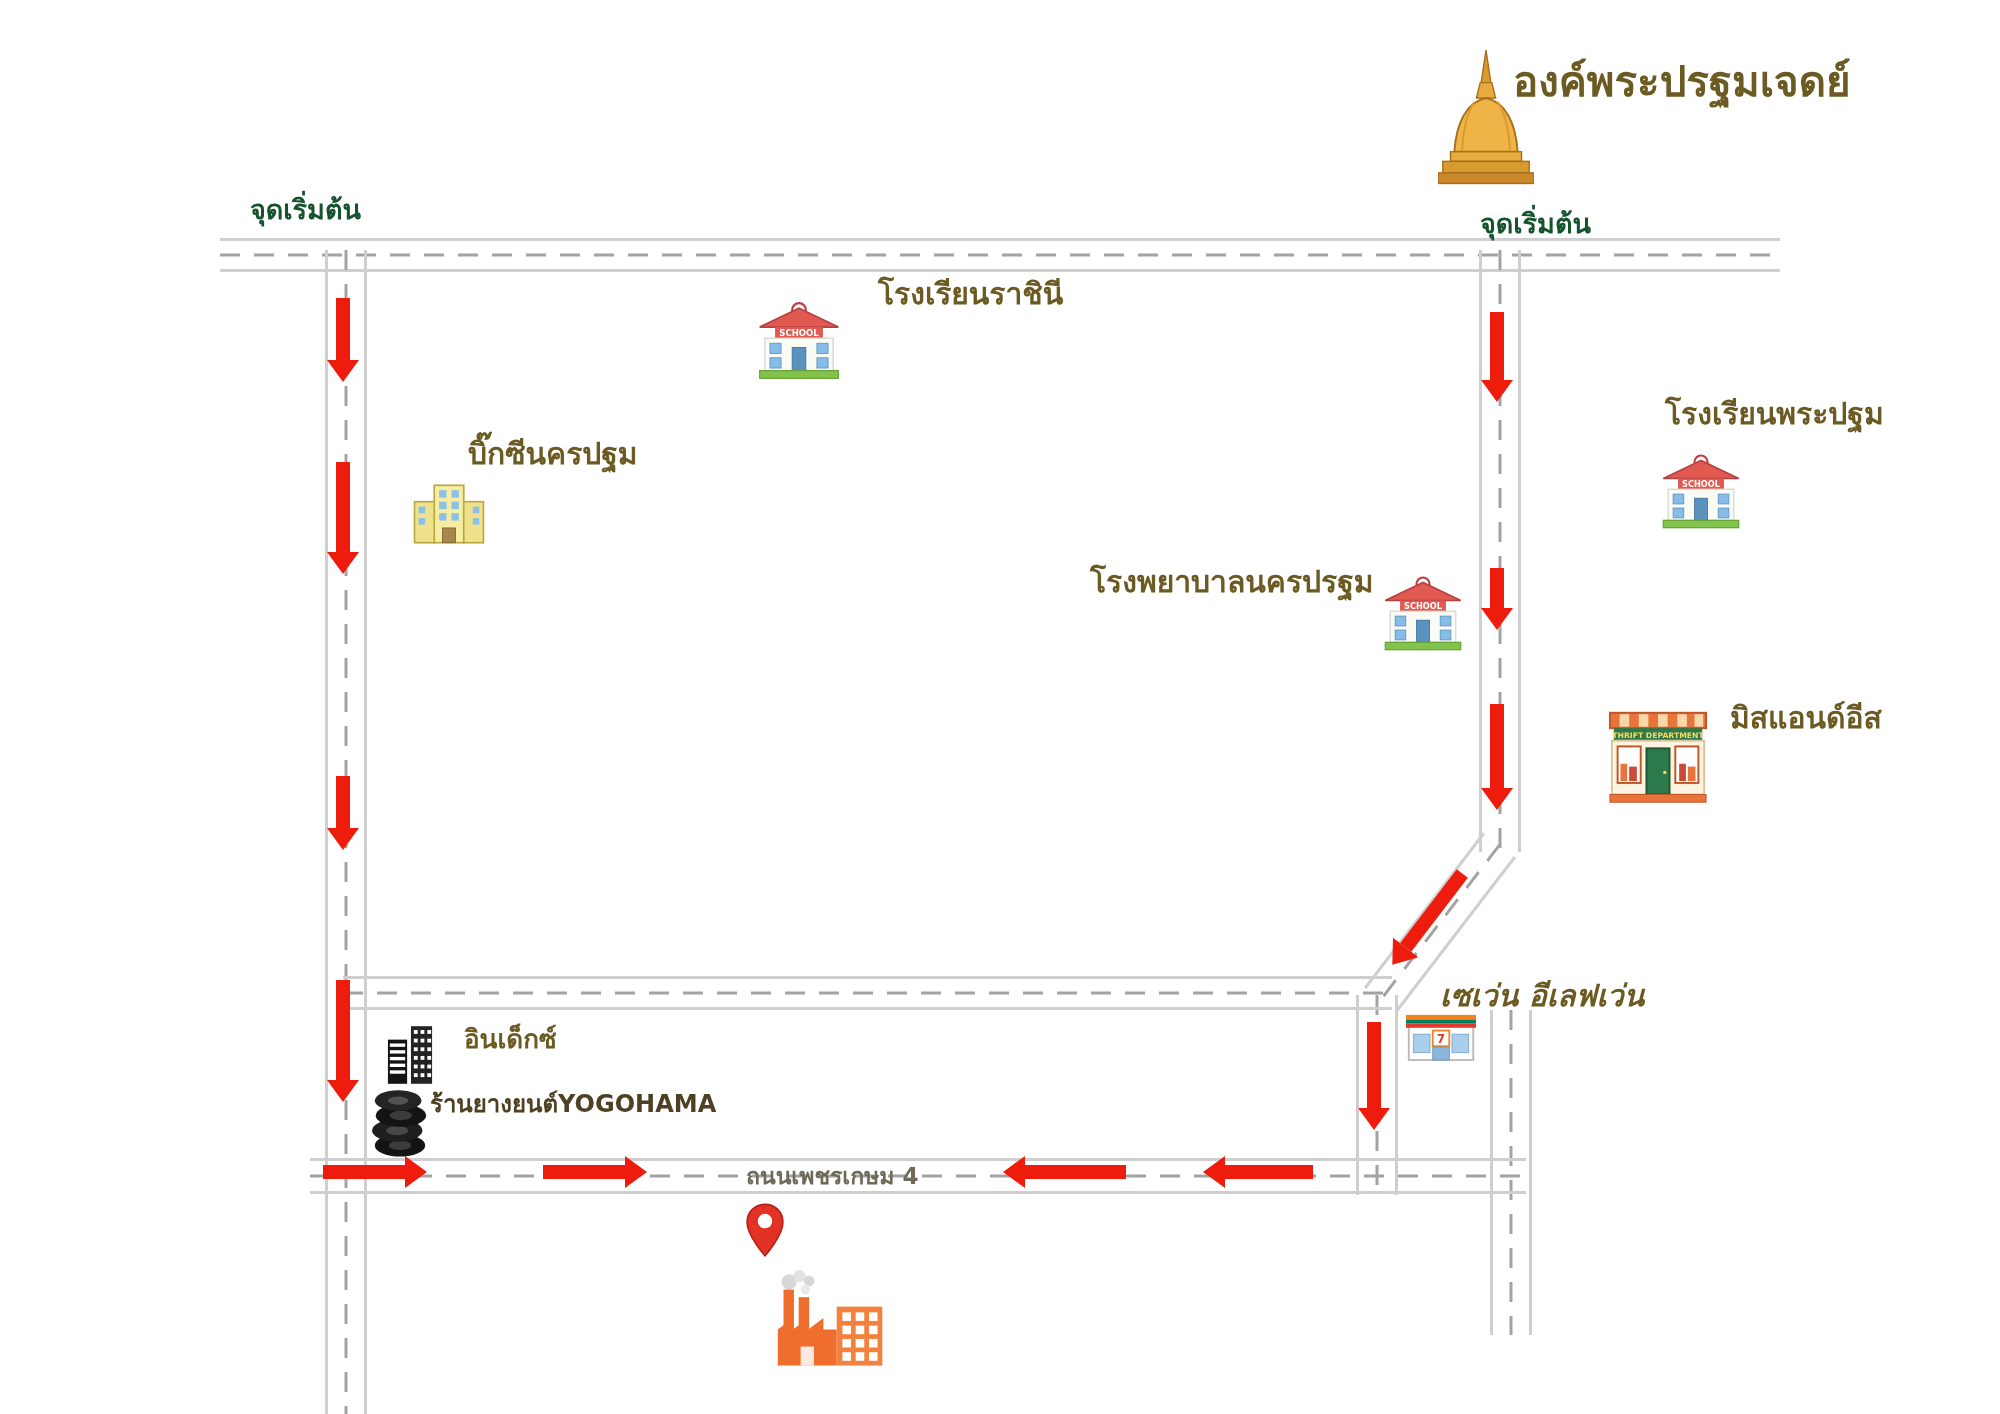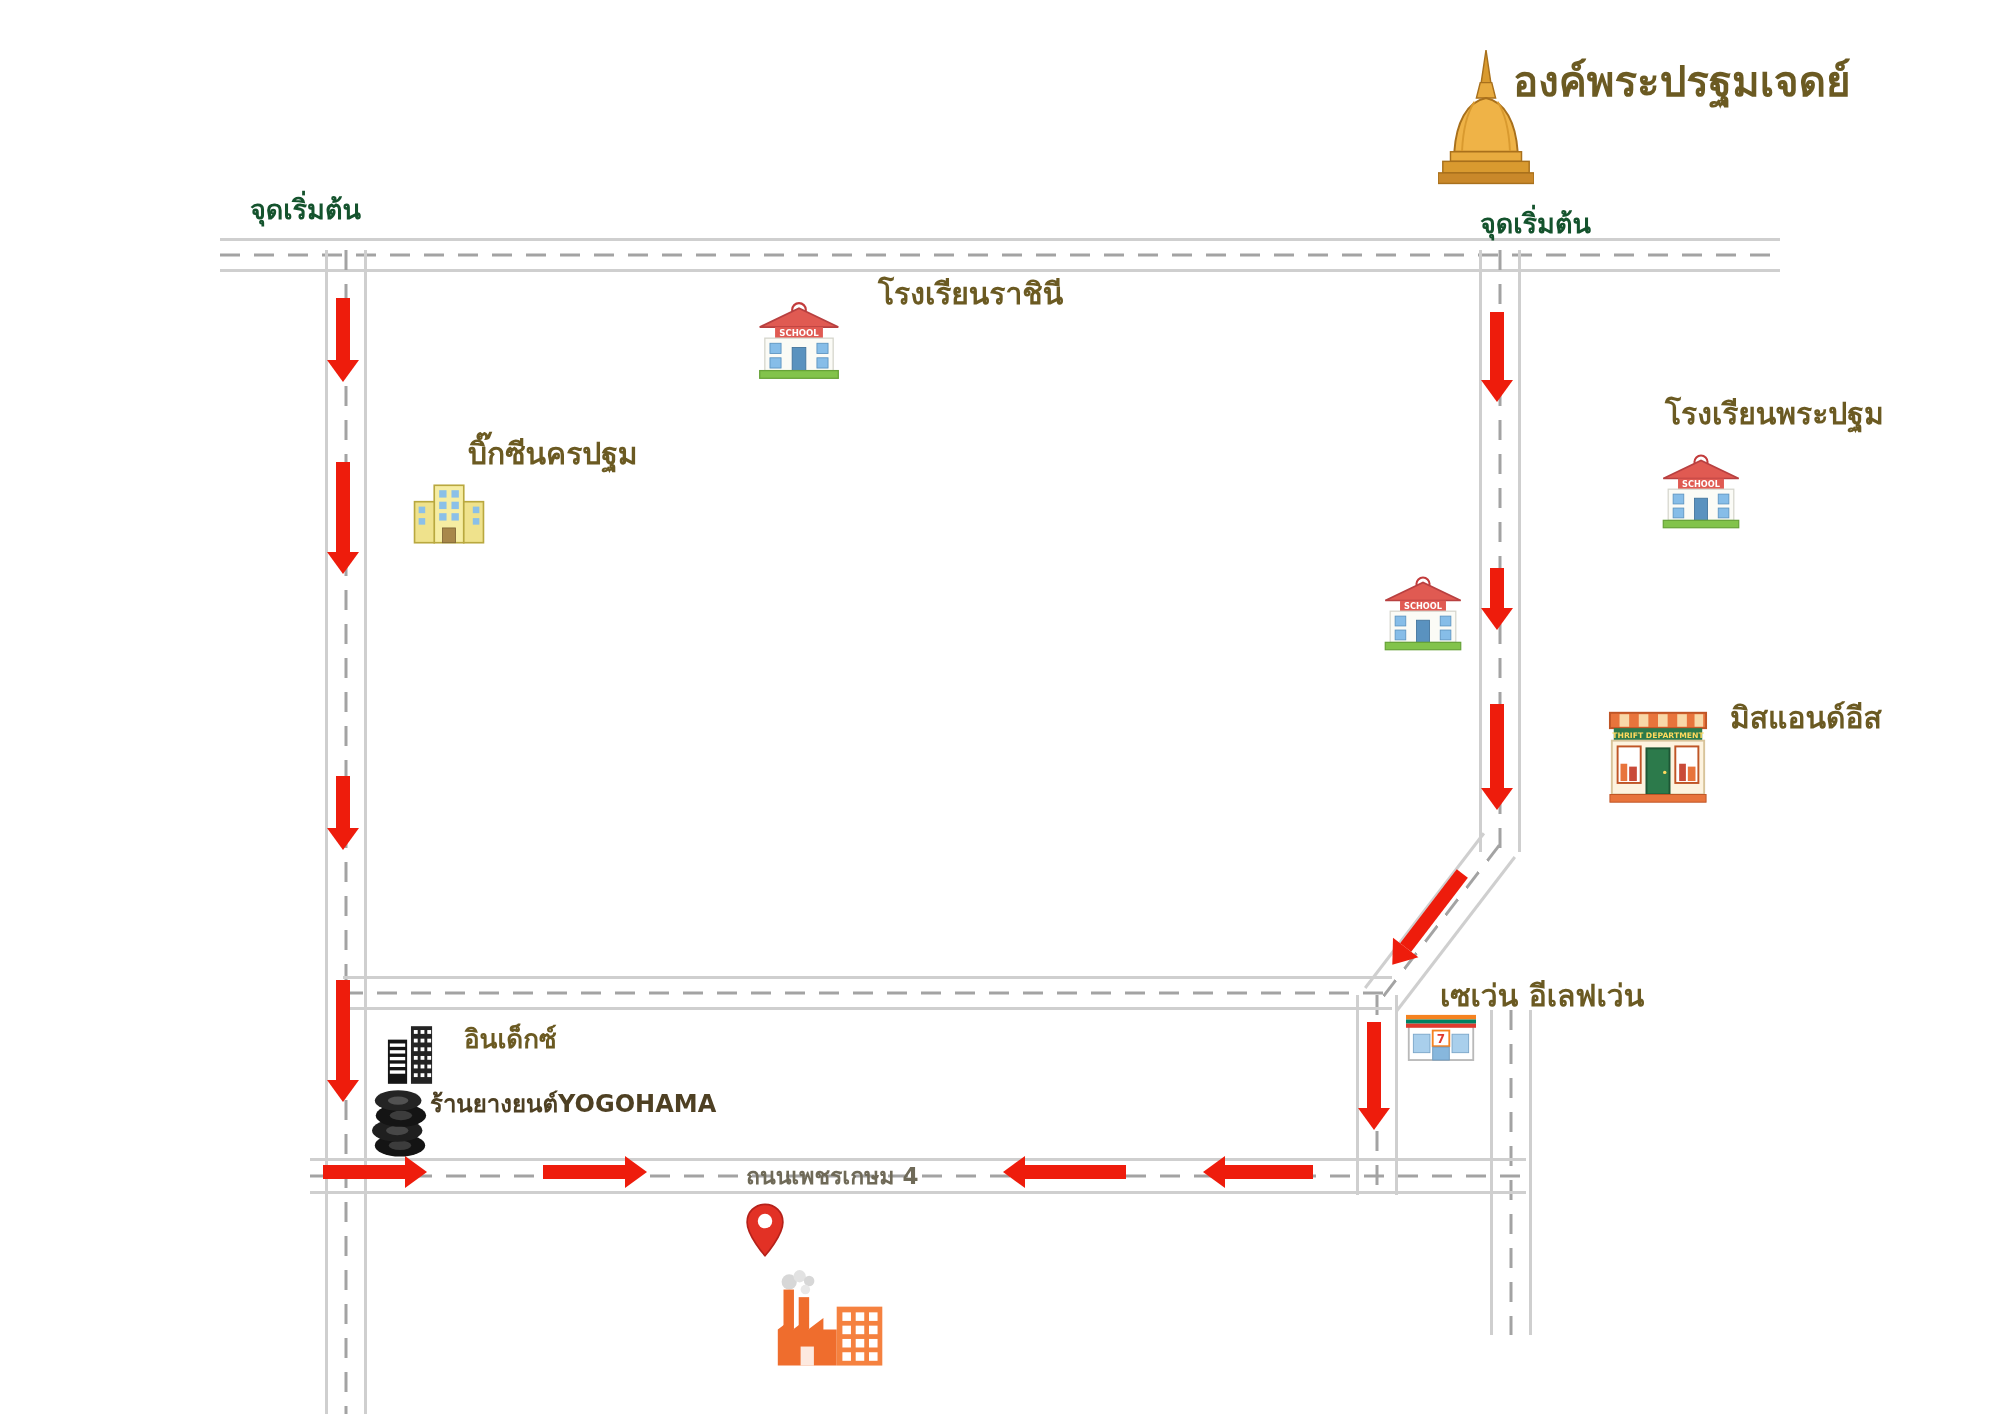--- a/index.html
+++ b/index.html
@@ -88,23 +88,24 @@
   <div class="arrow left" style="left:1025px;top:1165px;width:101px;"></div>
   <div class="arrow left" style="left:1225px;top:1165px;width:88px;"></div>
 
   <div class="lbl" style="left:1513px;top:48px;font-size:42px;">องค์พระปรฐมเจดย์</div>
 
   <div class="lbl red" style="left:250px;top:188px;font-size:27px;">จุดเริ่มต้น</div>
   <div class="lbl red" style="left:1480px;top:202px;font-size:27px;">จุดเริ่มต้น</div>
 
   <div class="lbl" style="left:878px;top:270px;font-size:30px;">โรงเรียนราชินี</div>
   <div class="lbl" style="left:468px;top:430px;font-size:30px;">บิ๊กซีนครปฐม</div>
+  <div class="lbl" style="left:1090px;top:558px;font-size:30px;">โรงพยาบาลนครปรฐม</div>
   <div class="lbl" style="left:1665px;top:390px;font-size:30px;">โรงเรียนพระปฐม</div>
   <div class="lbl" style="left:1730px;top:694px;font-size:30px;">มิสแอนด์อีส</div>
-  <div class="lbl" style="left:1440px;top:972px;font-size:30px;">เซเว่น อีเลฟเว่น</div>
+  <div class="lbl" style="left:1440px;top:972px;font-size:30px;font-style:italic;">เซเว่น อีเลฟเว่น</div>
   <div class="lbl" style="left:464px;top:1018px;font-size:26px;">อินเด็กซ์</div>
   <div class="lbl" style="left:430px;top:1084px;font-size:24px;color:#4e4023;">ร้านยางยนต์YOGOHAMA</div>
   <div class="lbl" style="left:746px;top:1158px;font-size:23px;color:#6f6a58;z-index:6;">ถนนเพชรเกษม 4</div>
 
   <div class="icon" style="left:1438px;top:48px;width:96px;height:148px;">
     <svg viewBox="0 0 100 150">
       <polygon points="50,0 55,34 45,34" fill="#d99a2f" stroke="#a8701c" stroke-width="1.5"></polygon>
       <polygon points="44,34 56,34 60,50 40,50" fill="#e8ab3f" stroke="#a8701c" stroke-width="1.5"></polygon>
       <path d="M50,50 C30,54 19,76 17,106 L83,106 C81,76 70,54 50,50 Z" fill="#efb347" stroke="#a8701c" stroke-width="2"></path>
       <path d="M38,54 C30,66 26,84 25,106" stroke="#d99a2f" fill="none" stroke-width="2"></path>

